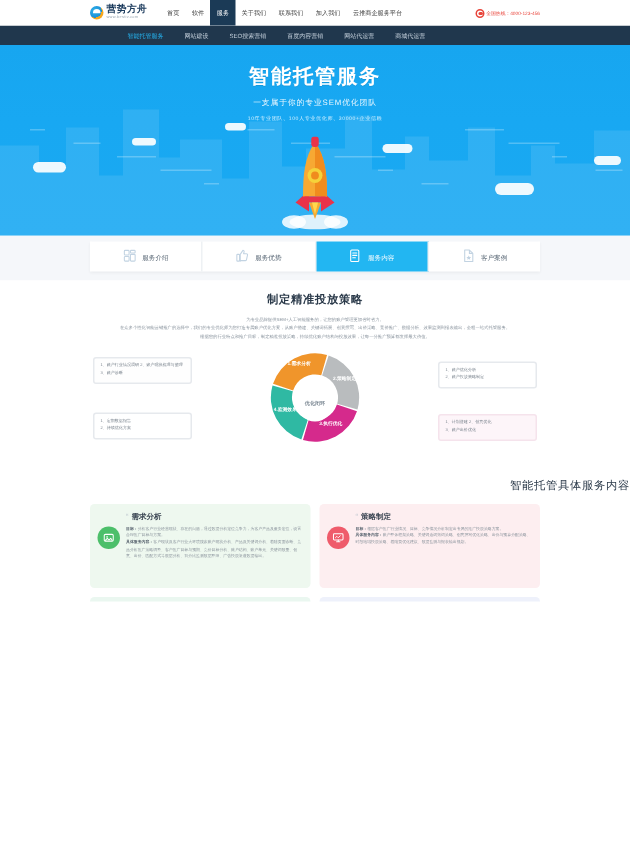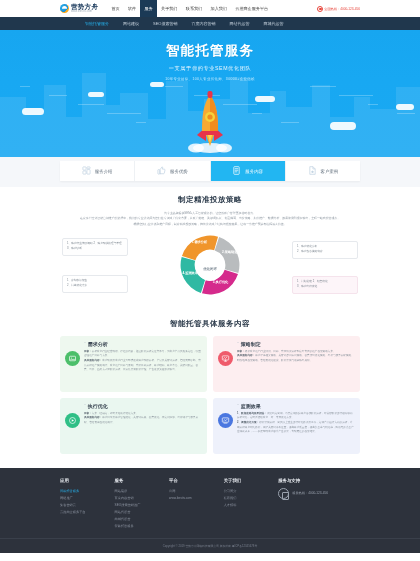--- a/index.html
+++ b/index.html
@@ -4,21 +4,21 @@
 <style>
   * { margin:0; padding:0; box-sizing:border-box; }
   html,body { width:420px; height:561px; }
   body {
     font-family:"Liberation Sans", sans-serif;
     background:#ffffff;
     overflow:hidden;
     font-size:4px;
     color:#333;
   }
-  .page { width:420px; height:561px; position:relative; overflow:hidden; }
+  .page { width:420px; height:401px; position:relative; overflow:hidden; }
 
   
   .topbar {
     height:17px; background:#ffffff; display:flex; align-items:center;
     justify-content:center; position:relative; border-bottom:0px solid #eee;
   }
   .topinner { width:300px; display:flex; align-items:center; height:17px; }
   .logo { display:flex; align-items:center; gap:2px; }
   .logo-mark {
     width:9px;height:9px;border-radius:50%;
@@ -109,21 +109,21 @@
   .callout {
     position:absolute; border:.5px solid #e6e9ed; background:#fff; border-radius:2px;
     padding:3px 4px; font-size:2.7px; line-height:1.75; color:#78828c; width:66px;
   }
   .callout.tl { left:2px; top:5px; background:#fefefe;}
   .callout.bl { left:2px; top:42px; }
   .callout.tr { right:2px; top:8px; }
   .callout.br { right:2px; top:43px; background:#fdf5f9; border-color:#f5e3ec;}
 
   
-  .cards-title { text-align:center; font-size:7.5px; font-weight:bold; color:#2b3a4a; margin-top:14px; letter-spacing:.5px;}
+  .cards-title { text-align:right; font-size:7.5px; font-weight:normal; color:#2b3a4a; margin-top:14px; letter-spacing:.5px;}
   .cards { width:300px; margin:7px auto 0; display:flex; flex-wrap:wrap; gap:6px;}
   .card {
     width:147px; min-height:56px; border-radius:3px; padding:5px 6px 5px 5px;
     display:flex; gap:4px; position:relative;
   }
   .card.c1 { background:#eef8ef; }
   .card.c2 { background:#fdeef0; }
   .card.c3 { background:#eaf7f0; }
   .card.c4 { background:#eef1fb; }
   .card-ic { width:15px;height:15px;border-radius:50%; flex:none; margin-top:10px; position:relative;}

